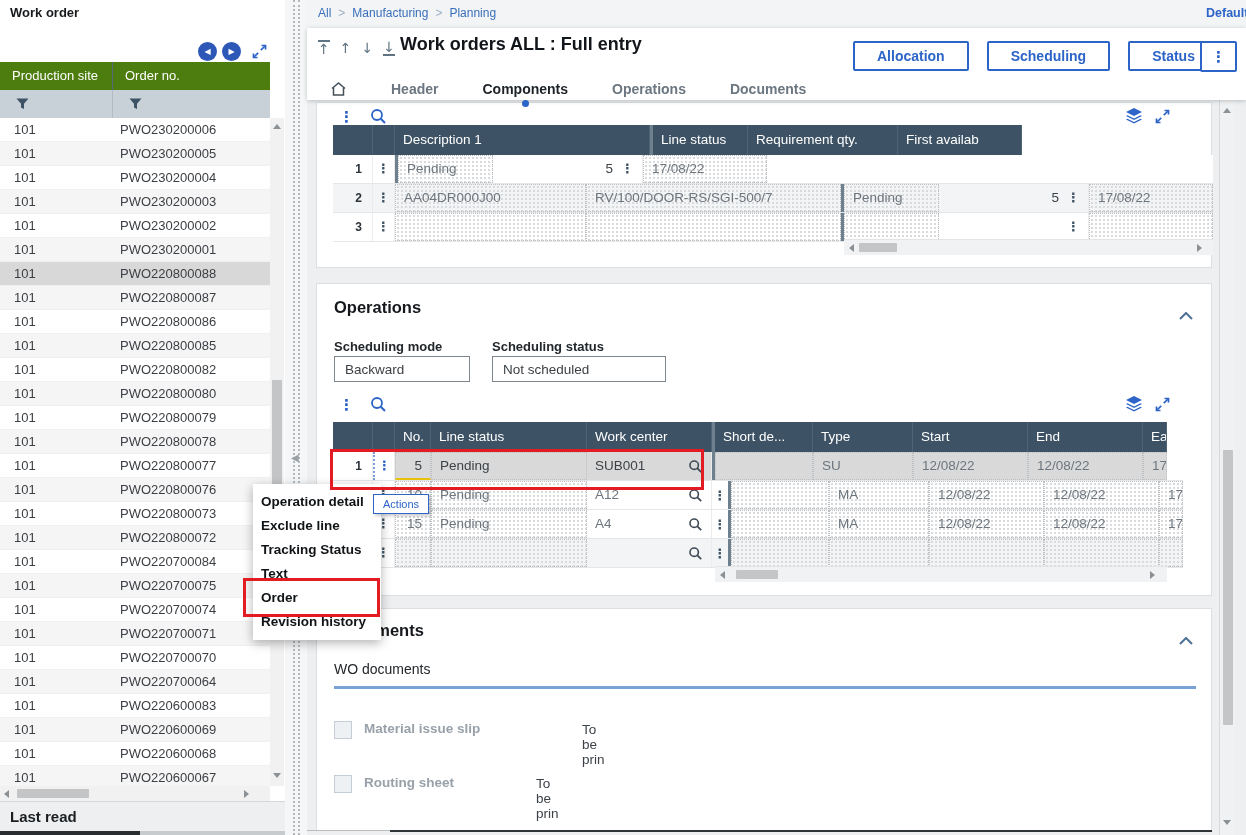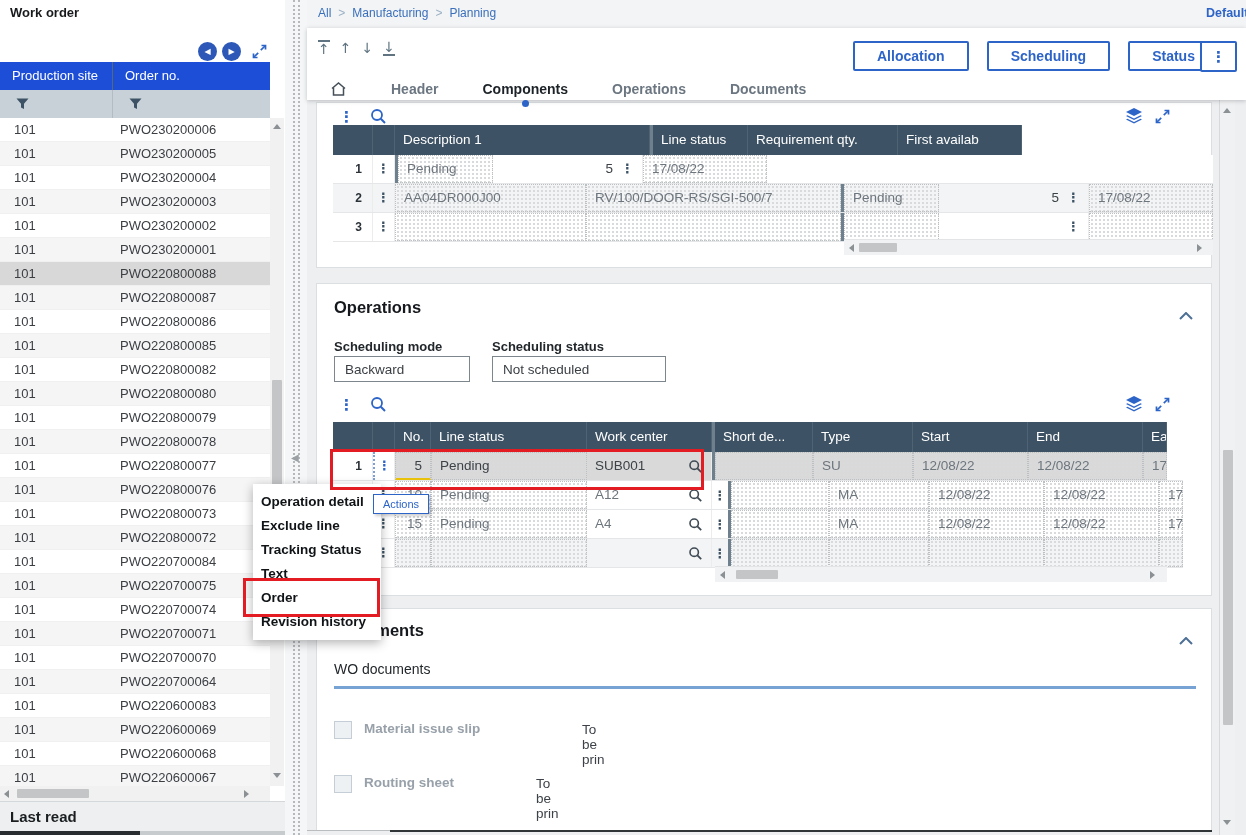--- a/index.html
+++ b/index.html
@@ -5,21 +5,21 @@
   html,body{margin:0;padding:0;}
   body{font-family:"Liberation Sans","DejaVu Sans",sans-serif;background:#fff;}
   #screen{position:relative;width:1246px;height:835px;overflow:hidden;background:#edeff1;}
   .abs{position:absolute;}
   
   #left-panel{left:0;top:0;width:285px;height:835px;background:#fff;}
   #lp-title{left:10px;top:5px;font-size:13px;font-weight:700;color:#17191b;}
   .circ{width:19px;height:19px;border-radius:50%;background:#2d58b8;color:#fff;font-size:8px;
         display:flex;align-items:center;justify-content:center;cursor:pointer;}
   #lp-nav{left:198px;top:42px;display:flex;gap:5px;align-items:center;}
-  #lp-grid-head{left:0;top:62px;width:270px;height:44px;background:#1d4ed8;display:flex;}
+  #lp-grid-head{left:0;top:62px;width:270px;height:44px;background:#4d7c0f;display:flex;}
   .lh-cell{color:#fff;font-size:13px;line-height:28px;padding-left:12px;box-sizing:border-box;}
   .lh1{width:113px;border-right:1px solid #55697a;}
   .lh2{width:157px;}
   #lp-filter{left:0;top:90px;width:270px;height:28px;background:#c9d1d8;display:flex;border-bottom:1px solid #b4bcc3;}
   .fcell{box-sizing:border-box;padding:6px 0 0 16px;}
   .f1{width:113px;border-right:1px solid #b4bcc3;}
   #left-rows{left:0;top:118px;width:270px;height:668px;overflow:hidden;}
   .lrow{display:flex;height:23px;background:#fff;border-bottom:1px solid #f0f0f0;cursor:pointer;}
   .lrow.alt{background:#f5f5f6;}
   .lrow.sel{background:#d8d8d8;}
@@ -309,20 +309,21 @@
     </div>
   <div id="profile-link" class="abs">Default</div>
 
   <div id="main-header" class="abs"></div>
   <div id="rec-nav" class="abs" style="z-index:6;">
     <span class="nav-arr nav-first">↑</span>
     <span class="nav-arr">↑</span>
     <span class="nav-arr">↓</span>
     <span class="nav-arr nav-last">↓</span>
   </div>
+  <div id="page-title" class="abs" style="z-index:6;">Work orders ALL : Full entry</div>
   <div id="hdr-buttons" class="abs" style="z-index:6;">
       <button class="hbtn">Allocation</button>
       <button class="hbtn">Scheduling</button>
       <button class="hbtn">Status</button>
     </div>
   <div id="hdr-kebab" class="abs" style="z-index:6;">⋮</div>
   <div id="tabbar" class="abs" style="z-index:6;">
     <span class="icon-btn">
       <svg width="17" height="16" viewBox="0 0 17 16" fill="none" stroke="#454f58" stroke-width="1.5">
         <path d="M2 7.5L8.5 2l6.5 5.5"></path>

